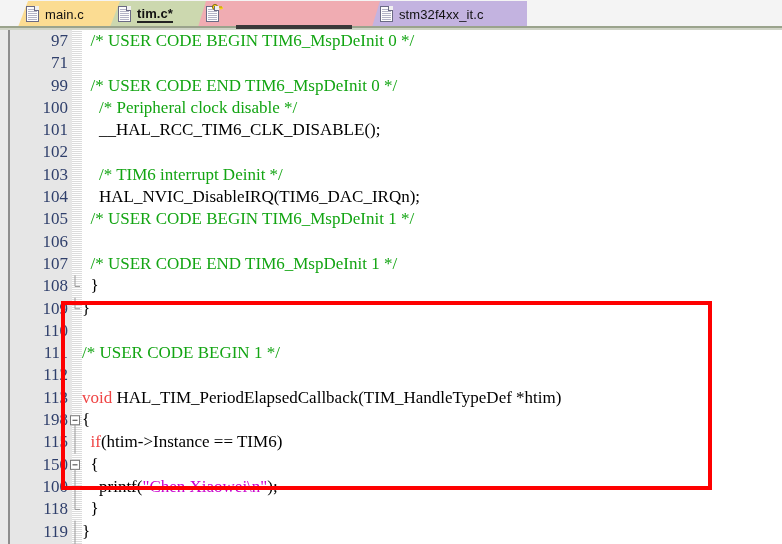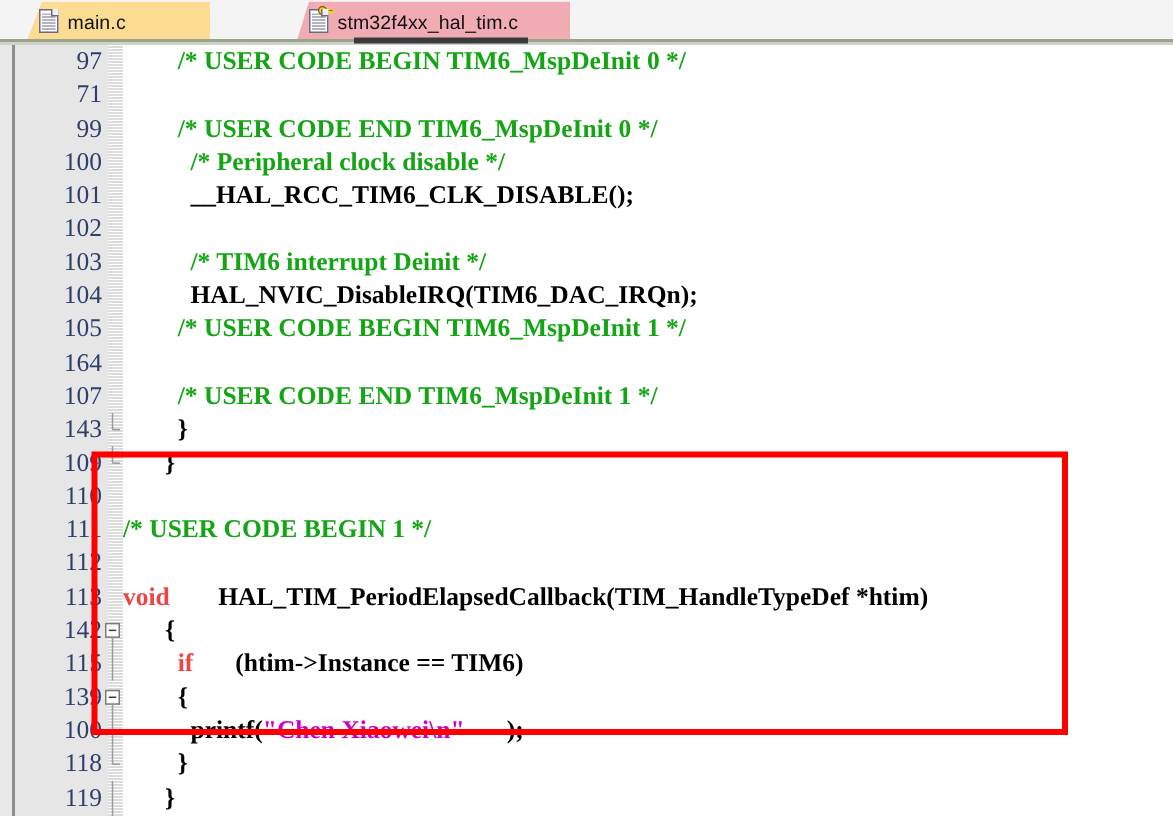--- a/index.html
+++ b/index.html
@@ -192,26 +192,25 @@
     width: 700px;
     height: 514px;
     font-family: "Liberation Serif", "DejaVu Serif", serif;
     font-size: 17px;
     white-space: pre;
     color: #000000;
   }
   .cline {
     height: 22.3px;
     line-height: 22.3px;
-    font-weight: bold;
   }
   .cmt { color: #13a513; }
   .kw  { color: #ef4444; }
   .str { color: #cc00cc; }
-  .plain { color: #000000; margin-left: 28px; }
+  .plain { color: #000000; }
 
   
   .foldlayer {
     position: absolute;
     left: 66px; top: 0;
     width: 20px; height: 514px;
     pointer-events: none;
   }
 
   
@@ -239,33 +238,40 @@
 
 <div id="app">
 
   <div class="tabbar">
 
     <div class="tab tab-main">
       <span class="doc-icon"></span>
       <span class="tab-label">main.c</span>
     </div>
 
+    <div class="tab tab-tim">
+      <span class="doc-icon"></span>
+      <span class="tab-label">tim.c*</span>
+    </div>
 
     <div class="tab tab-hal">
       <span class="doc-icon">
         <svg class="key-badge" viewBox="0 0 11 9">
           <circle cx="3" cy="4" r="2.6" fill="#f7d117" stroke="#6a5a00" stroke-width="0.8"></circle>
           <circle cx="3" cy="4" r="0.9" fill="#6a5a00"></circle>
           <path d="M5.4 4 H10 M8.6 4 V6.4 M10 4 V6" stroke="#f7d117" stroke-width="1.6" fill="none"></path>
           <path d="M5.4 4 H10" stroke="#6a5a00" stroke-width="0.5" fill="none"></path>
         </svg>
       </span>
-      <span class="tab-label">stm32f4xx_hal_tim.c</span>
     </div>
 
+    <div class="tab tab-it">
+      <span class="doc-icon"></span>
+      <span class="tab-label">stm32f4xx_it.c</span>
+    </div>
 
     <div class="tabbar-underline"></div>
   </div>
   <div class="tabbar-underline2"></div>
   <div class="hscroll"></div>
 
   <div class="editor">
     <div class="left-rail"></div>
     <div class="left-rail-edge"></div>
     <div class="gutter"></div>
@@ -274,31 +280,31 @@
     <div class="linenos" id="linenos">
         <div class="lineno">97</div>
         <div class="lineno">71</div>
         <div class="lineno">99</div>
         <div class="lineno">100</div>
         <div class="lineno">101</div>
         <div class="lineno">102</div>
         <div class="lineno">103</div>
         <div class="lineno">104</div>
         <div class="lineno">105</div>
-        <div class="lineno">164</div>
+        <div class="lineno">106</div>
         <div class="lineno">107</div>
-        <div class="lineno">143</div>
+        <div class="lineno">108</div>
         <div class="lineno">109</div>
         <div class="lineno">110</div>
         <div class="lineno">111</div>
         <div class="lineno">112</div>
         <div class="lineno">113</div>
-        <div class="lineno">142</div>
+        <div class="lineno">198</div>
         <div class="lineno">115</div>
-        <div class="lineno">139</div>
+        <div class="lineno">150</div>
         <div class="lineno">100</div>
         <div class="lineno">118</div>
         <div class="lineno">119</div>
         <div class="lineno">120</div>
       </div>
     <div class="codepane" id="codepane"><div class="cline"><span class="plain">  </span><span class="cmt">/* USER CODE BEGIN TIM6_MspDeInit 0 */</span></div><div class="cline">&nbsp;</div><div class="cline"><span class="plain">  </span><span class="cmt">/* USER CODE END TIM6_MspDeInit 0 */</span></div><div class="cline"><span class="plain">    </span><span class="cmt">/* Peripheral clock disable */</span></div><div class="cline"><span class="plain">    __HAL_RCC_TIM6_CLK_DISABLE();</span></div><div class="cline">&nbsp;</div><div class="cline"><span class="plain">    </span><span class="cmt">/* TIM6 interrupt Deinit */</span></div><div class="cline"><span class="plain">    HAL_NVIC_DisableIRQ(TIM6_DAC_IRQn);</span></div><div class="cline"><span class="plain">  </span><span class="cmt">/* USER CODE BEGIN TIM6_MspDeInit 1 */</span></div><div class="cline">&nbsp;</div><div class="cline"><span class="plain">  </span><span class="cmt">/* USER CODE END TIM6_MspDeInit 1 */</span></div><div class="cline"><span class="plain">  }</span></div><div class="cline"><span class="plain">}</span></div><div class="cline">&nbsp;</div><div class="cline"><span class="cmt">/* USER CODE BEGIN 1 */</span></div><div class="cline">&nbsp;</div><div class="cline"><span class="kw">void</span><span class="plain"> HAL_TIM_PeriodElapsedCallback(TIM_HandleTypeDef *htim)</span></div><div class="cline"><span class="plain">{</span></div><div class="cline"><span class="plain">  </span><span class="kw">if</span><span class="plain">(htim-&gt;Instance == TIM6)</span></div><div class="cline"><span class="plain">  {</span></div><div class="cline"><span class="plain">    printf(</span><span class="str">"Chen Xiaowei\n"</span><span class="plain">);</span></div><div class="cline"><span class="plain">  }</span></div><div class="cline"><span class="plain">}</span></div><div class="cline">&nbsp;</div></div>
     <svg class="foldlayer" id="foldlayer">
         <line x1="9" y1="245.29999999999998" x2="9" y2="256.45" stroke="#9a9a9a" stroke-width="1"></line>
         <line x1="9" y1="256.45" x2="14" y2="256.45" stroke="#9a9a9a" stroke-width="1"></line>
         <line x1="9" y1="267.6" x2="9" y2="278.75" stroke="#9a9a9a" stroke-width="1"></line>

